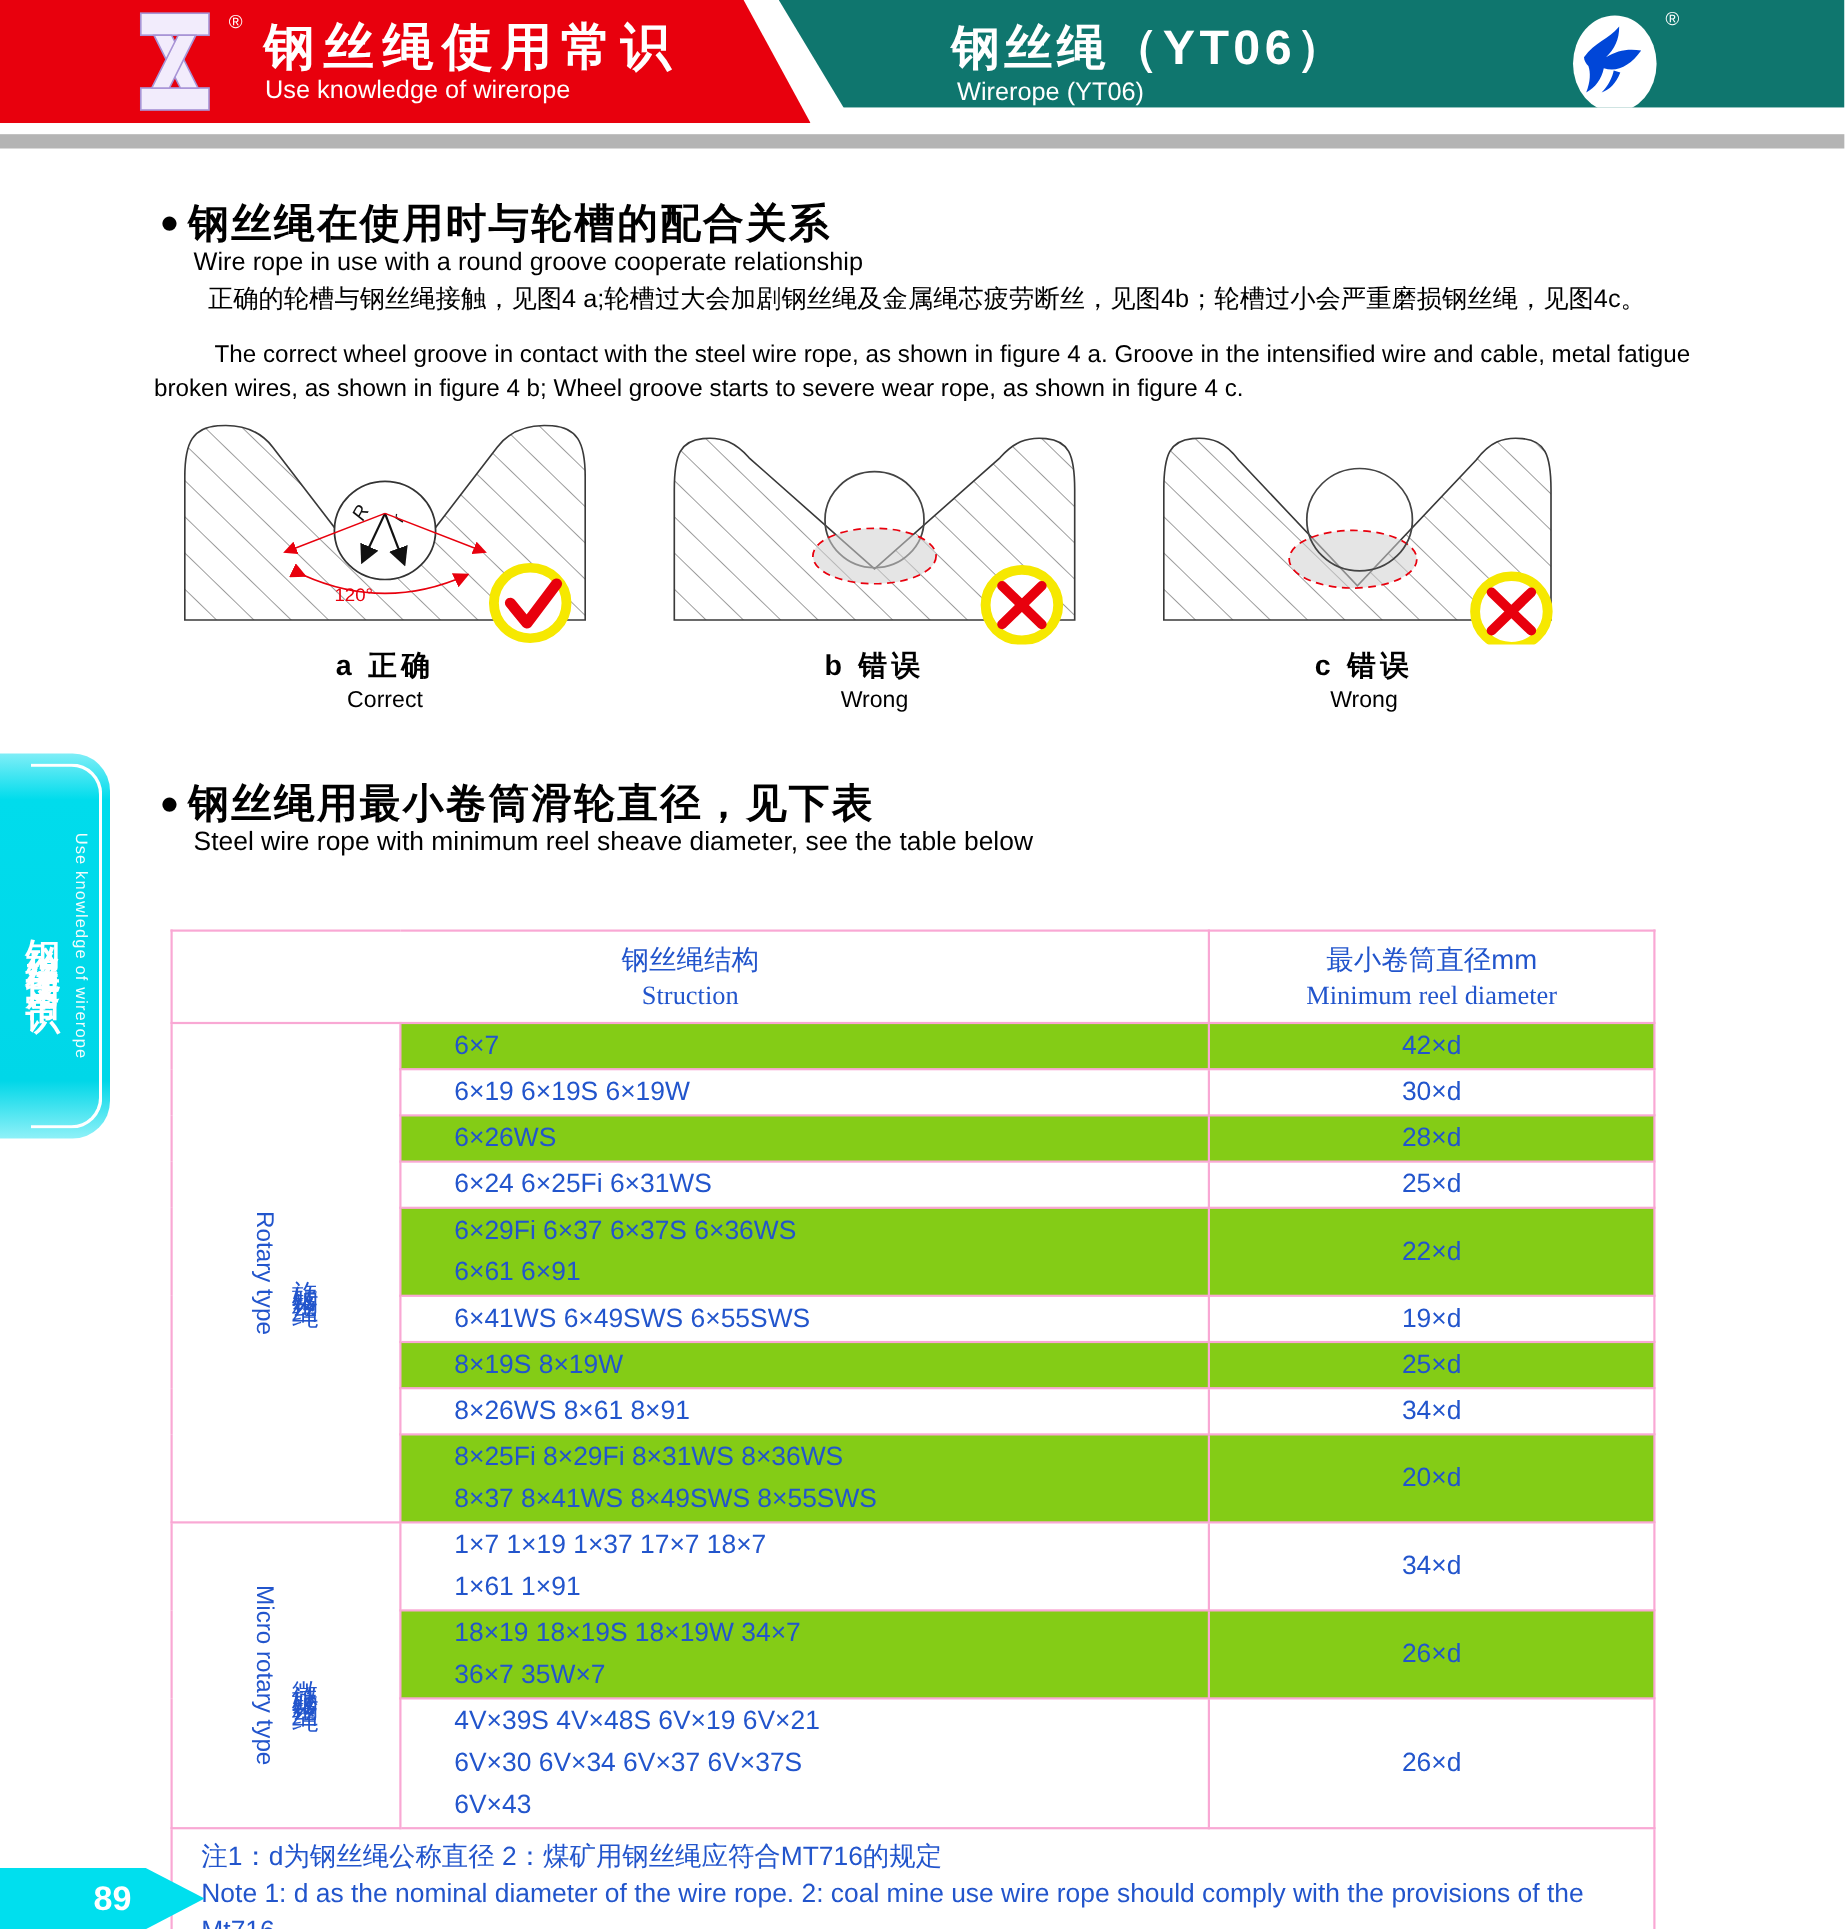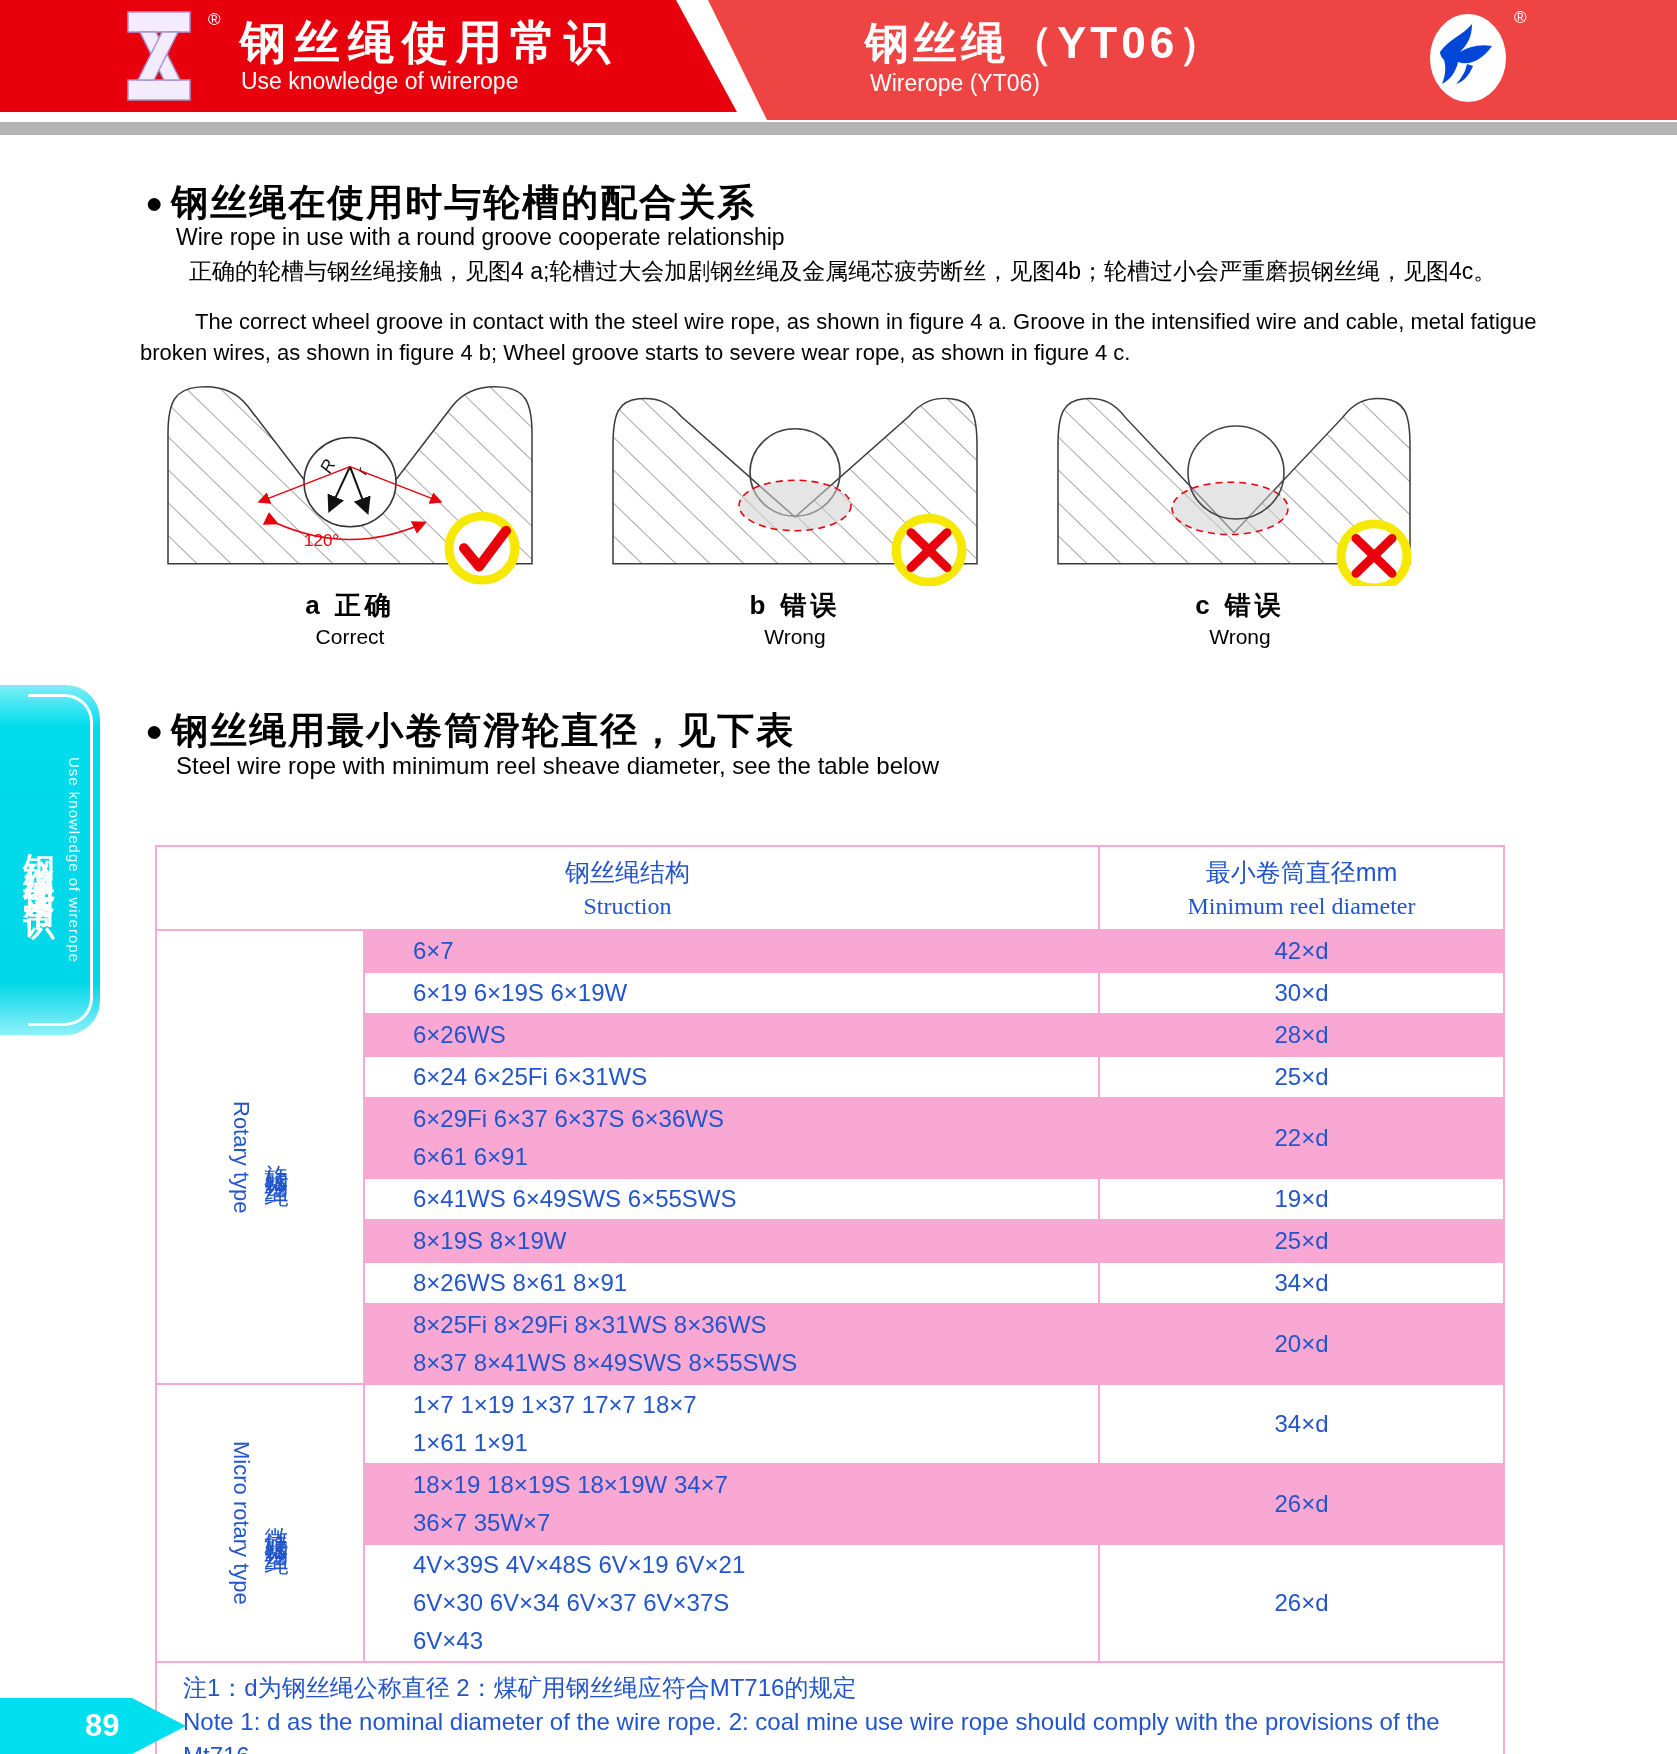--- a/index.html
+++ b/index.html
@@ -2,21 +2,21 @@
 <html><head>
 <meta charset="utf-8">
 <style>
   html,body{margin:0;padding:0;background:#fff;}
   .page{position:relative;width:1677px;height:1754px;background:#fff;overflow:hidden;
         font-family:"Liberation Sans","DejaVu Sans",sans-serif;}
 
   
   .banner-red{position:absolute;left:0;top:0;width:737px;height:112px;background:#e8000d;
               clip-path:polygon(0 0,676px 0,737px 100%,0 100%);}
-  .banner-blue{position:absolute;left:708px;top:0;width:969px;height:120px;background:#ef4444;
+  .banner-blue{position:absolute;left:708px;top:0;width:969px;height:98px;background:#0f766e;
                clip-path:polygon(0 0,100% 0,100% 100%,59px 100%);}
   .red-zh{position:absolute;left:240px;top:12px;font-size:46px;font-weight:bold;color:#fff;letter-spacing:8px;}
   .red-en{position:absolute;left:241px;top:68px;font-size:23px;color:#fff;}
   .blue-zh{position:absolute;left:157px;top:14px;font-size:44px;font-weight:bold;color:#fff;letter-spacing:4px;}
   .blue-en{position:absolute;left:162px;top:70px;font-size:23px;color:#fff;}
   .logo-k{position:absolute;left:118px;top:8px;}
   .logo-reg{position:absolute;left:208px;top:10px;color:#fff;font-size:17px;}
   .logo-bird{position:absolute;left:718px;top:8px;}
   .bird-reg{position:absolute;left:806px;top:8px;color:#fff;font-size:17px;}
   .gray-stripe{position:absolute;left:0;top:122px;width:1677px;height:13px;background:#b4b4b4;}
@@ -45,21 +45,21 @@
   
   table.spec{position:absolute;left:155px;top:845px;width:1348px;border-collapse:collapse;table-layout:fixed;}
   table.spec th,table.spec td{border:2px solid #f9a8d4;margin-top:20px;}
   .col-group{width:208px;}.col-struct{width:735px;}.col-dia{width:405px;}
   th.hdr{height:80px;font-weight:normal;color:#2255cc;font-size:25px;text-align:center;}
   th.hdr .h2{font-size:24px;margin-top:4px;font-family:Liberation Serif, serif;}
   tr.lines-1{height:38px;} tr.lines-2{height:78px;} tr.lines-3{height:114px;}
   td.struct-cell{padding-left:48px;color:#2255cc;font-size:24px;}
   .struct-line{line-height:38px;}
   td.dia-cell{text-align:center;color:#2255cc;font-size:24px;}
-  td.shade{background:#f9a8d4;}
+  td.shade{background:#84cc16;}
   td.group-cell{text-align:center;vertical-align:middle;}
   .group-inner{display:flex;align-items:center;justify-content:center;gap:7px;}
   .g-en{writing-mode:vertical-rl;font-size:22px;color:#2255cc;}
   .g-zh{writing-mode:vertical-rl;text-orientation:upright;font-size:24px;color:#2255cc;letter-spacing:5px;}
   td.note-cell{padding:8px 10px 8px 26px;}
   .note-line{color:#2255cc;font-size:24px;line-height:34px;}
 
   
   .side-tab{position:absolute;left:0;top:685px;width:100px;height:350px;border-radius:0 34px 34px 0;
             background:linear-gradient(180deg,#7feef7 0%,#00dcec 12%,#00d7e8 85%,#8ff1f8 100%);}

